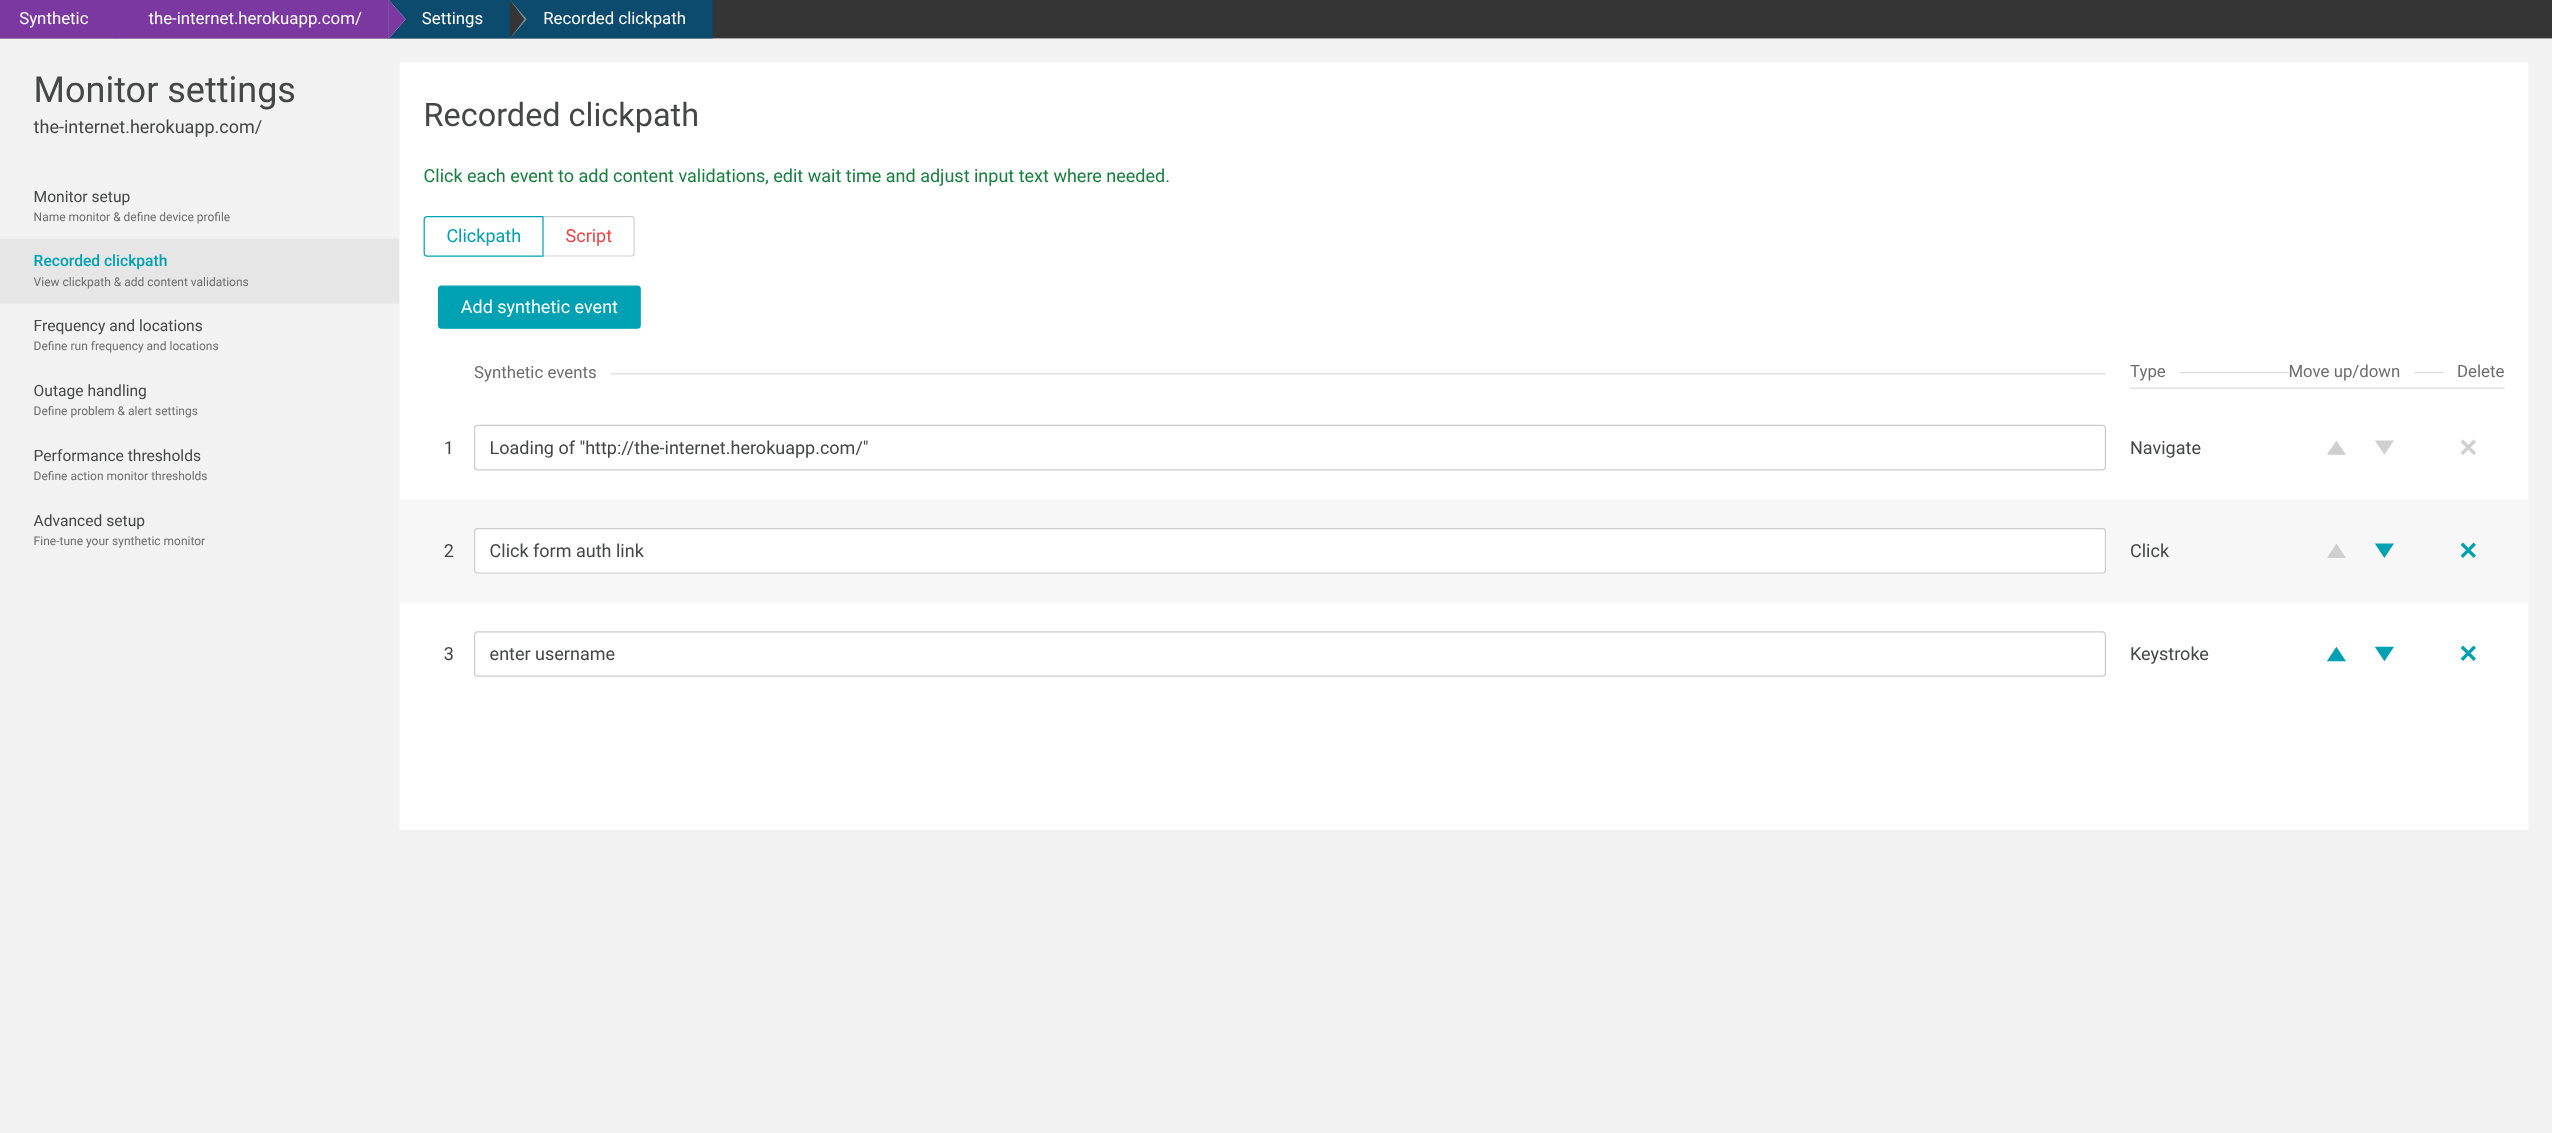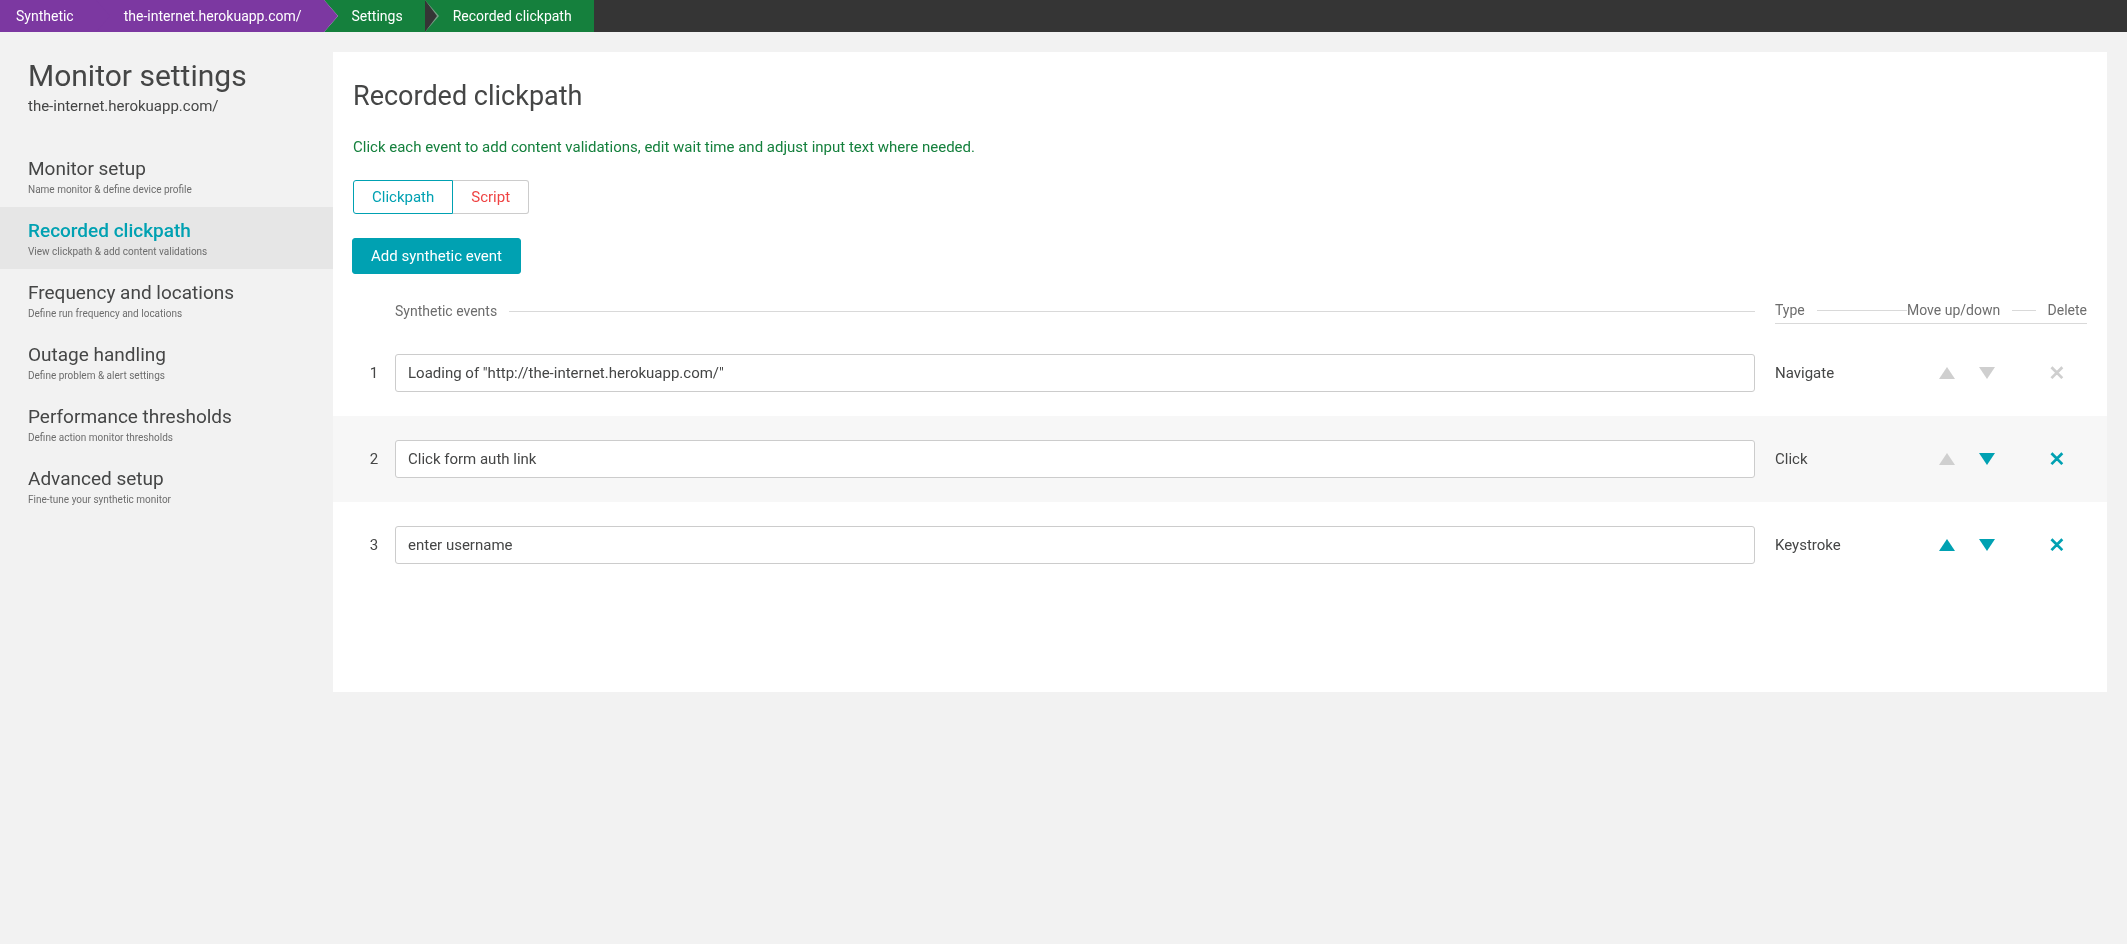--- a/index.html
+++ b/index.html
@@ -33,21 +33,21 @@
     content: "";
     position: absolute;
     right: -14px;
     top: 0;
     width: 0; height: 0;
     border-top: 16px solid transparent;
     border-bottom: 16px solid transparent;
     border-left: 14px solid #7c38a1;
     z-index: 2;
   }
-  .crumb.dark { background: #15803d; }
+  .crumb.dark { background: #0c4a6e; }
   .crumb.dark::before {
     content: "";
     position: absolute;
     left: 0;
     top: 0;
     width: 0; height: 0;
     border-top: 16px solid transparent;
     border-bottom: 16px solid transparent;
     border-left: 14px solid #f2f2f2;
     opacity: 0;
@@ -97,21 +97,21 @@
   }
   .sidebar .subtitle {
     font-size: 15px;
     color: #454646;
     padding: 0 28px 30px;
   }
   .nav-item {
     padding: 12px 28px 12px;
     cursor: pointer;
   }
-  .nav-item .title { font-size: 19px; color: #454646; margin-bottom: 4px; }
+  .nav-item .title { font-size: 13px; color: #454646; margin-bottom: 4px; }
   .nav-item .desc { font-size: 10px; color: #6d6d6d; }
   .nav-item.active { background: #e6e6e6; }
   .nav-item.active .title { color: #00a1b2; font-weight: 500; }
 
   .main {
     background: #fff;
     flex: 1;
     margin: 20px 20px 0 0;
     padding: 28px 0 0 0;
     min-height: 640px;
@@ -155,21 +155,21 @@
     cursor: pointer;
     border: 1px solid #ccc;
     color: #ef4444;
     background:#fff;
   }
   .tab:first-child{border-radius:3px 0 0 3px;}
   .tab:last-child{border-radius:0 3px 3px 0; border-left:none;}
   .tab.active { border-color: #00a1b2; color: #00a1b2; position:relative; z-index:1;}
 
   .add-btn {
-    margin: 0 19px 28px;
+    margin: 0 32px 28px;
     display: inline-block;
   }
 
   
   .events {
     padding: 0 20px;
   }
   .events-head {
     display: flex;
     align-items: flex-end;

